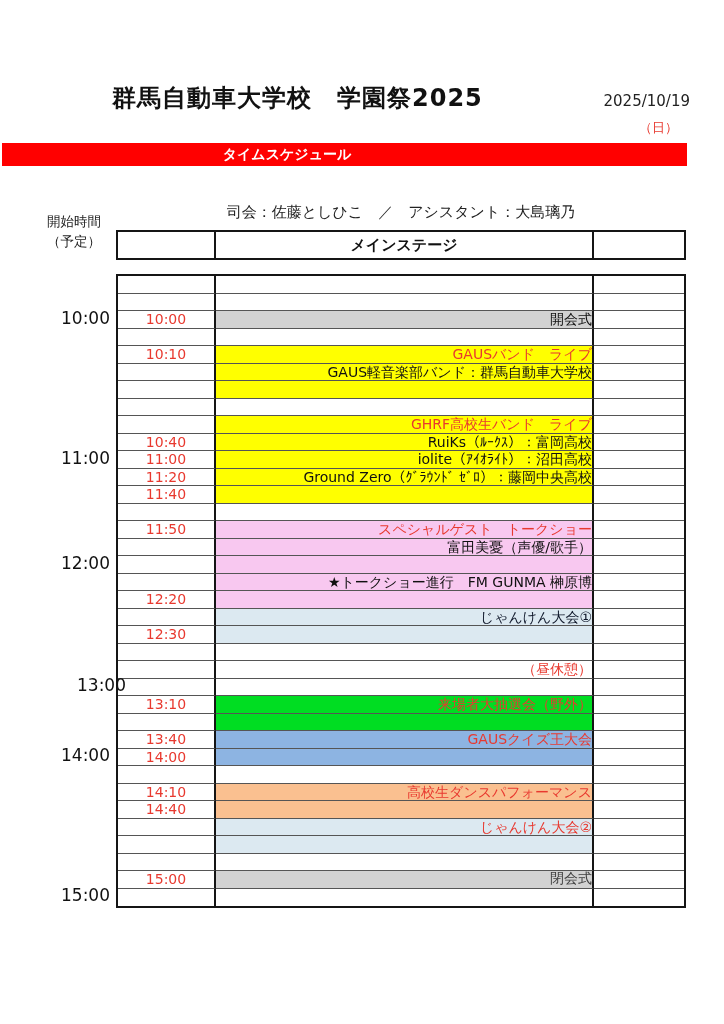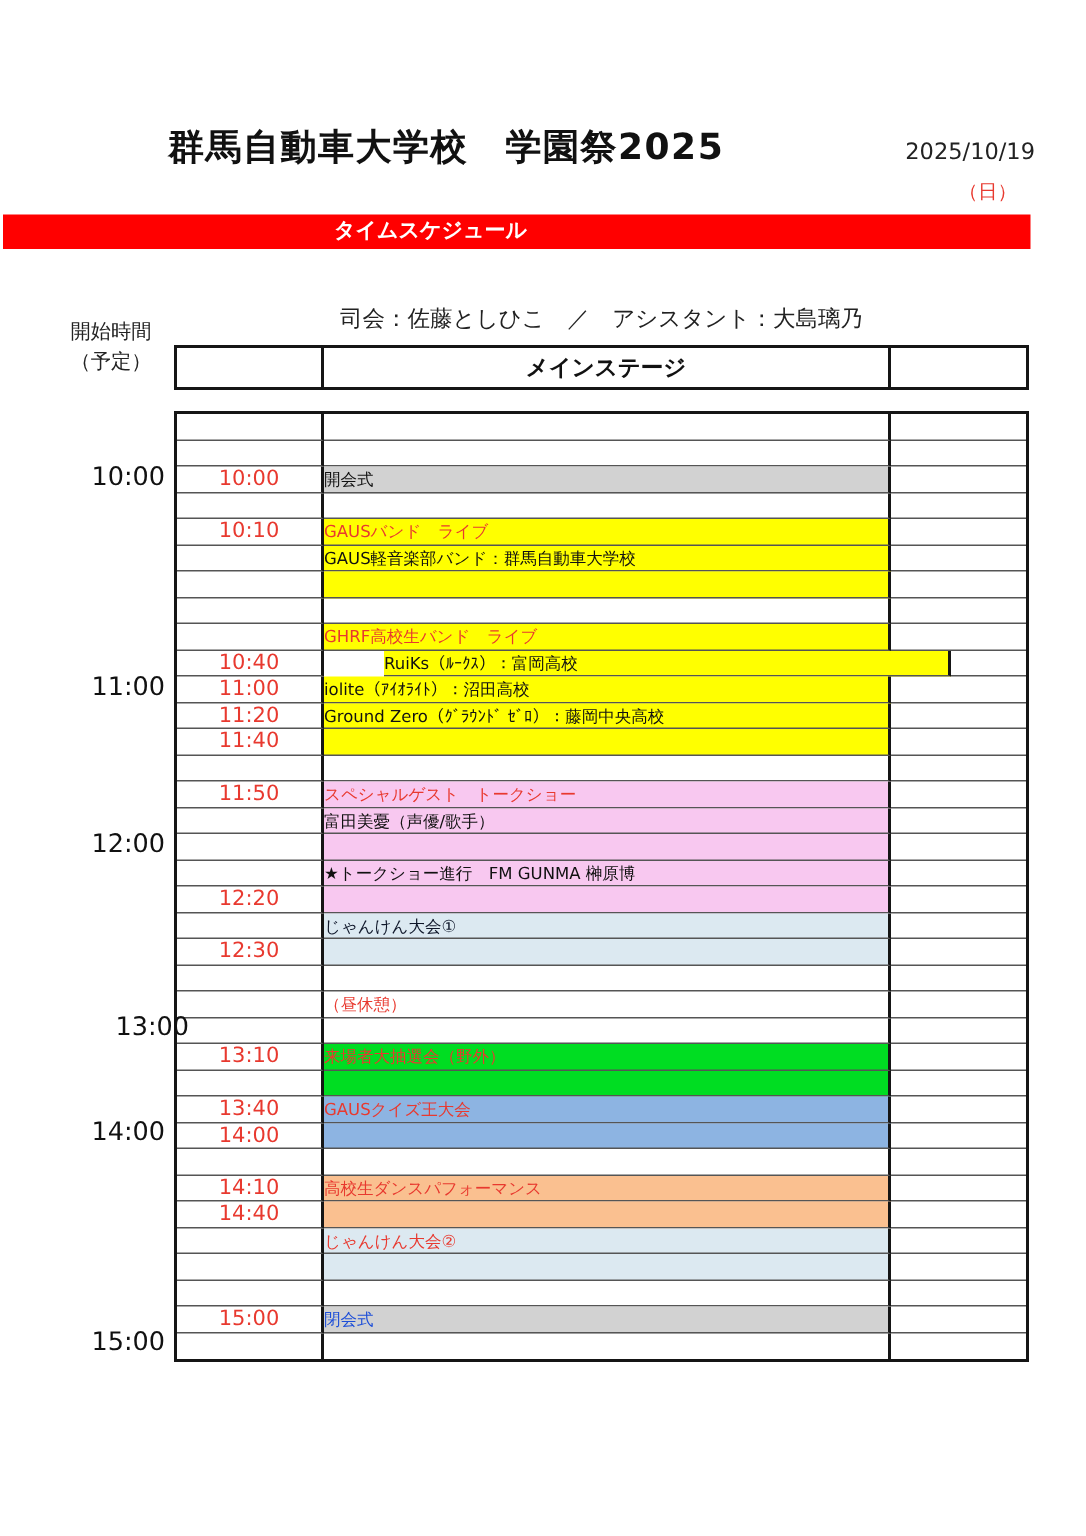--- a/index.html
+++ b/index.html
@@ -16,21 +16,21 @@
   .startlabel{position:absolute;left:34px;top:211px;width:80px;text-align:center;font-size:13.5px;color:#222;line-height:1.5;}
   .stage{position:absolute;left:116px;top:230px;width:570px;height:30px;border:2px solid #151515;display:flex;box-sizing:border-box;}
   .stage .c1{width:98px;border-right:2px solid #151515;box-sizing:border-box;}
   .stage .c2{width:378px;border-right:2px solid #151515;box-sizing:border-box;text-align:center;font-weight:bold;font-size:15px;line-height:26px;}
   .stage .c3{flex:1;}
   .grid{position:absolute;left:116px;top:274px;width:570px;border:2px solid #151515;box-sizing:border-box;background:#fff;}
   .trow{display:flex;height:17.5px;}
   .cell{box-sizing:border-box;border-bottom:1px solid #555;height:100%;white-space:nowrap;overflow:visible;}
   .trow:last-child .cell{border-bottom:none;}
   .tcol{width:98px;border-right:2px solid #151515;text-align:center;font-size:14px;line-height:17px;}
-  .mcol{width:378px;border-right:2px solid #151515;text-align:left;font-size:11px;line-height:17px;}
+  .mcol{width:378px;border-right:2px solid #151515;text-align:right;font-size:14px;line-height:17px;}
   .rcol{flex:1;}
   .hour{position:absolute;left:0;width:110px;text-align:right;font-size:17px;color:#111;transform:translateY(-50%);white-space:nowrap;}
 </style>
 </head>
 <body>
 
 <div class="page">
   <div class="title">群馬自動車大学校　学園祭2025</div>
   <div class="date">2025/10/19</div>
   <div class="day" style="color: rgb(232, 57, 47);">（日）</div>
@@ -88,21 +88,21 @@
         <div class="cell mcol" style="color: rgb(17, 17, 17);"></div>
         <div class="cell rcol"></div>
       </div>
       <div class="trow">
         <div class="cell tcol" style="color: rgb(232, 57, 47);"></div>
         <div class="cell mcol" style="background: rgb(255, 255, 0); color: rgb(232, 57, 47);">GHRF高校生バンド　ライブ</div>
         <div class="cell rcol"></div>
       </div>
       <div class="trow">
         <div class="cell tcol" style="color: rgb(232, 57, 47);">10:40</div>
-        <div class="cell mcol" style="background: rgb(255, 255, 0); color: rgb(17, 17, 17); margin-left: 40px;">RuiKs（ﾙｰｸｽ）：富岡高校</div>
+        <div class="cell mcol" style="background: rgb(255, 255, 0); color: rgb(17, 17, 17);">RuiKs（ﾙｰｸｽ）：富岡高校</div>
         <div class="cell rcol"></div>
       </div>
       <div class="trow">
         <div class="cell tcol" style="color: rgb(232, 57, 47);">11:00</div>
         <div class="cell mcol" style="background: rgb(255, 255, 0); color: rgb(17, 17, 17);">iolite（ｱｲｵﾗｲﾄ）：沼田高校</div>
         <div class="cell rcol"></div>
       </div>
       <div class="trow">
         <div class="cell tcol" style="color: rgb(232, 57, 47);">11:20</div>
         <div class="cell mcol" style="background: rgb(255, 255, 0); color: rgb(17, 17, 17);">Ground Zero（ｸﾞﾗｳﾝﾄﾞ ｾﾞﾛ）：藤岡中央高校</div>
@@ -213,21 +213,21 @@
         <div class="cell mcol" style="background: rgb(220, 233, 241); color: rgb(17, 17, 17);"></div>
         <div class="cell rcol"></div>
       </div>
       <div class="trow">
         <div class="cell tcol" style="color: rgb(232, 57, 47);"></div>
         <div class="cell mcol" style="color: rgb(17, 17, 17);"></div>
         <div class="cell rcol"></div>
       </div>
       <div class="trow">
         <div class="cell tcol" style="color: rgb(232, 57, 47);">15:00</div>
-        <div class="cell mcol" style="background: rgb(210, 210, 210); color: #1d4ed8;">閉会式</div>
+        <div class="cell mcol" style="background: rgb(210, 210, 210); color: #404040; font-family: Liberation Mono, monospace;">閉会式</div>
         <div class="cell rcol"></div>
       </div>
       <div class="trow">
         <div class="cell tcol" style="color: rgb(232, 57, 47);"></div>
         <div class="cell mcol" style="color: rgb(17, 17, 17);"></div>
         <div class="cell rcol"></div>
       </div>
     </div>
   <div id="hour-layer">
       <div class="hour" style="top: 317.75px;">10:00</div>

